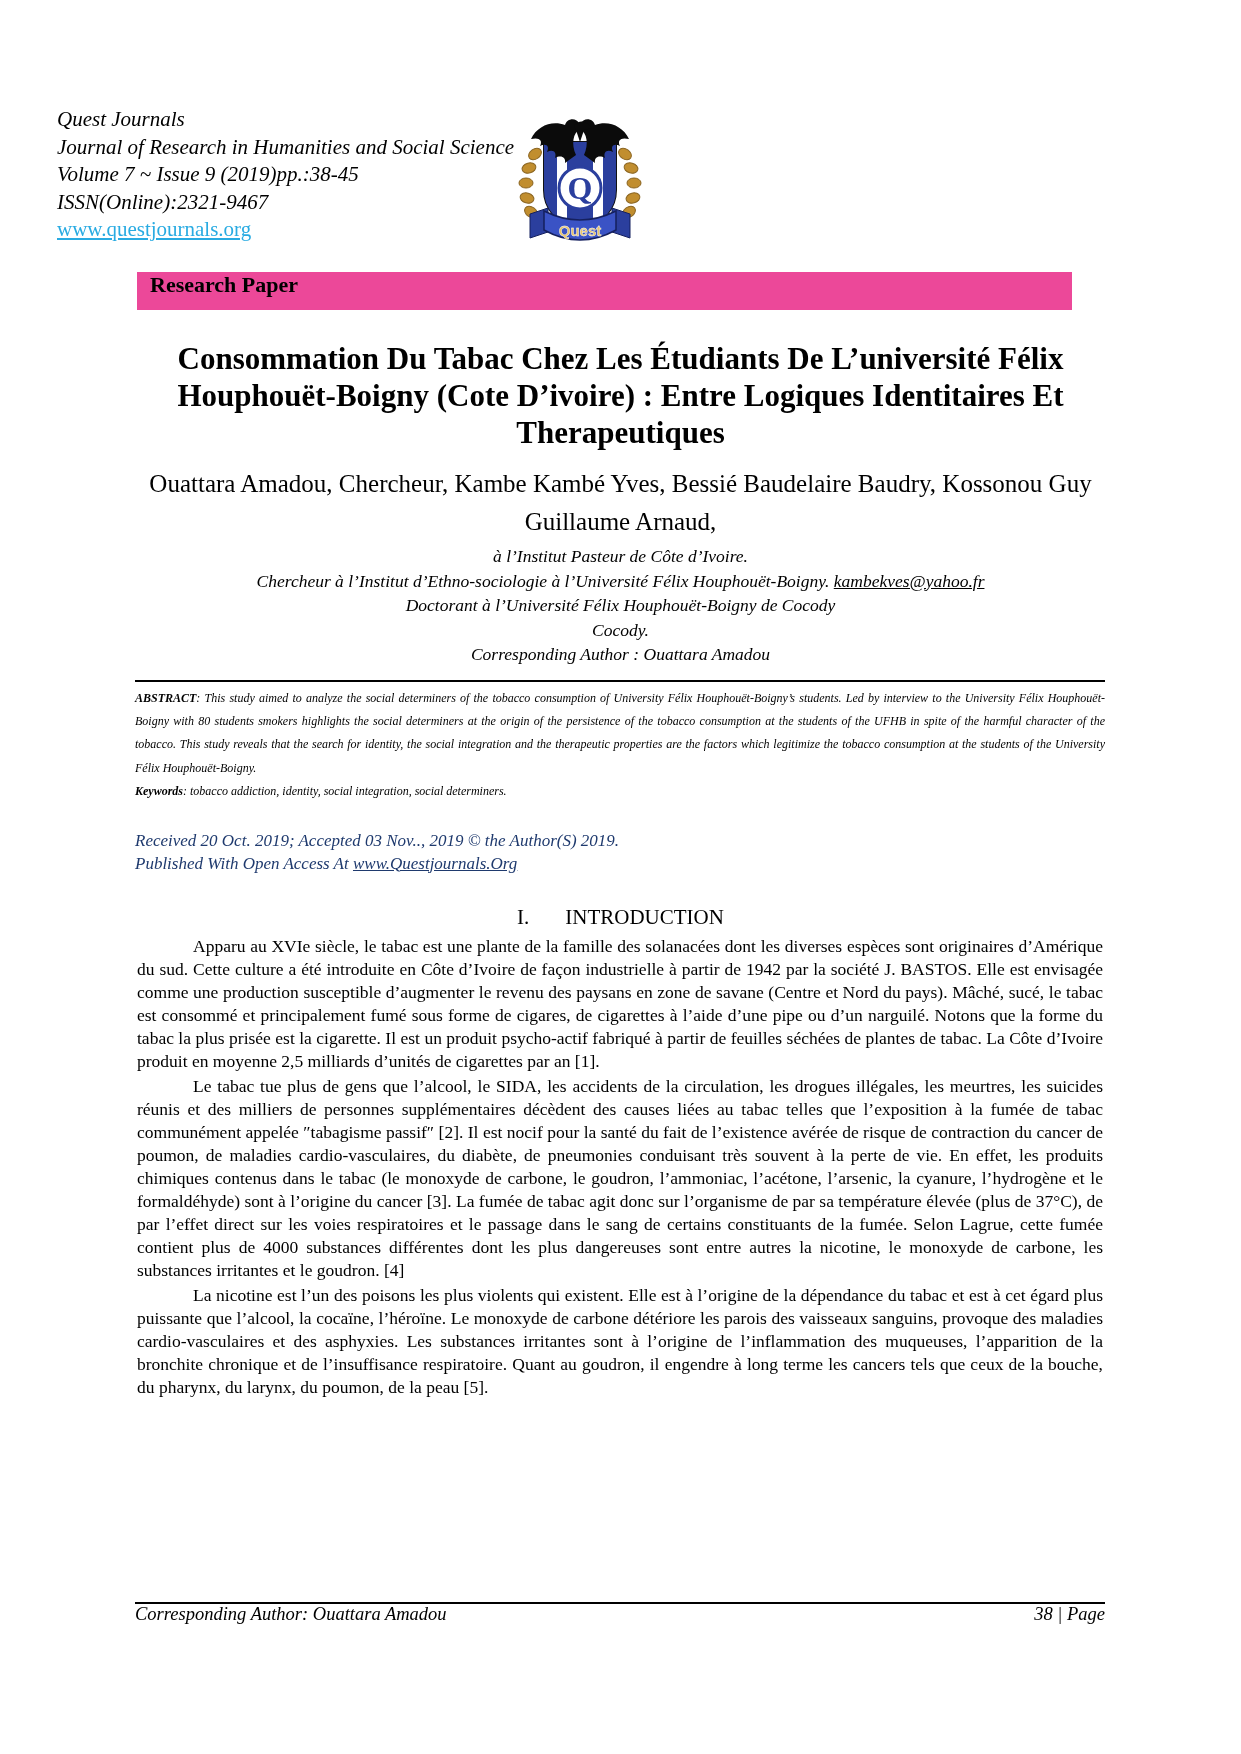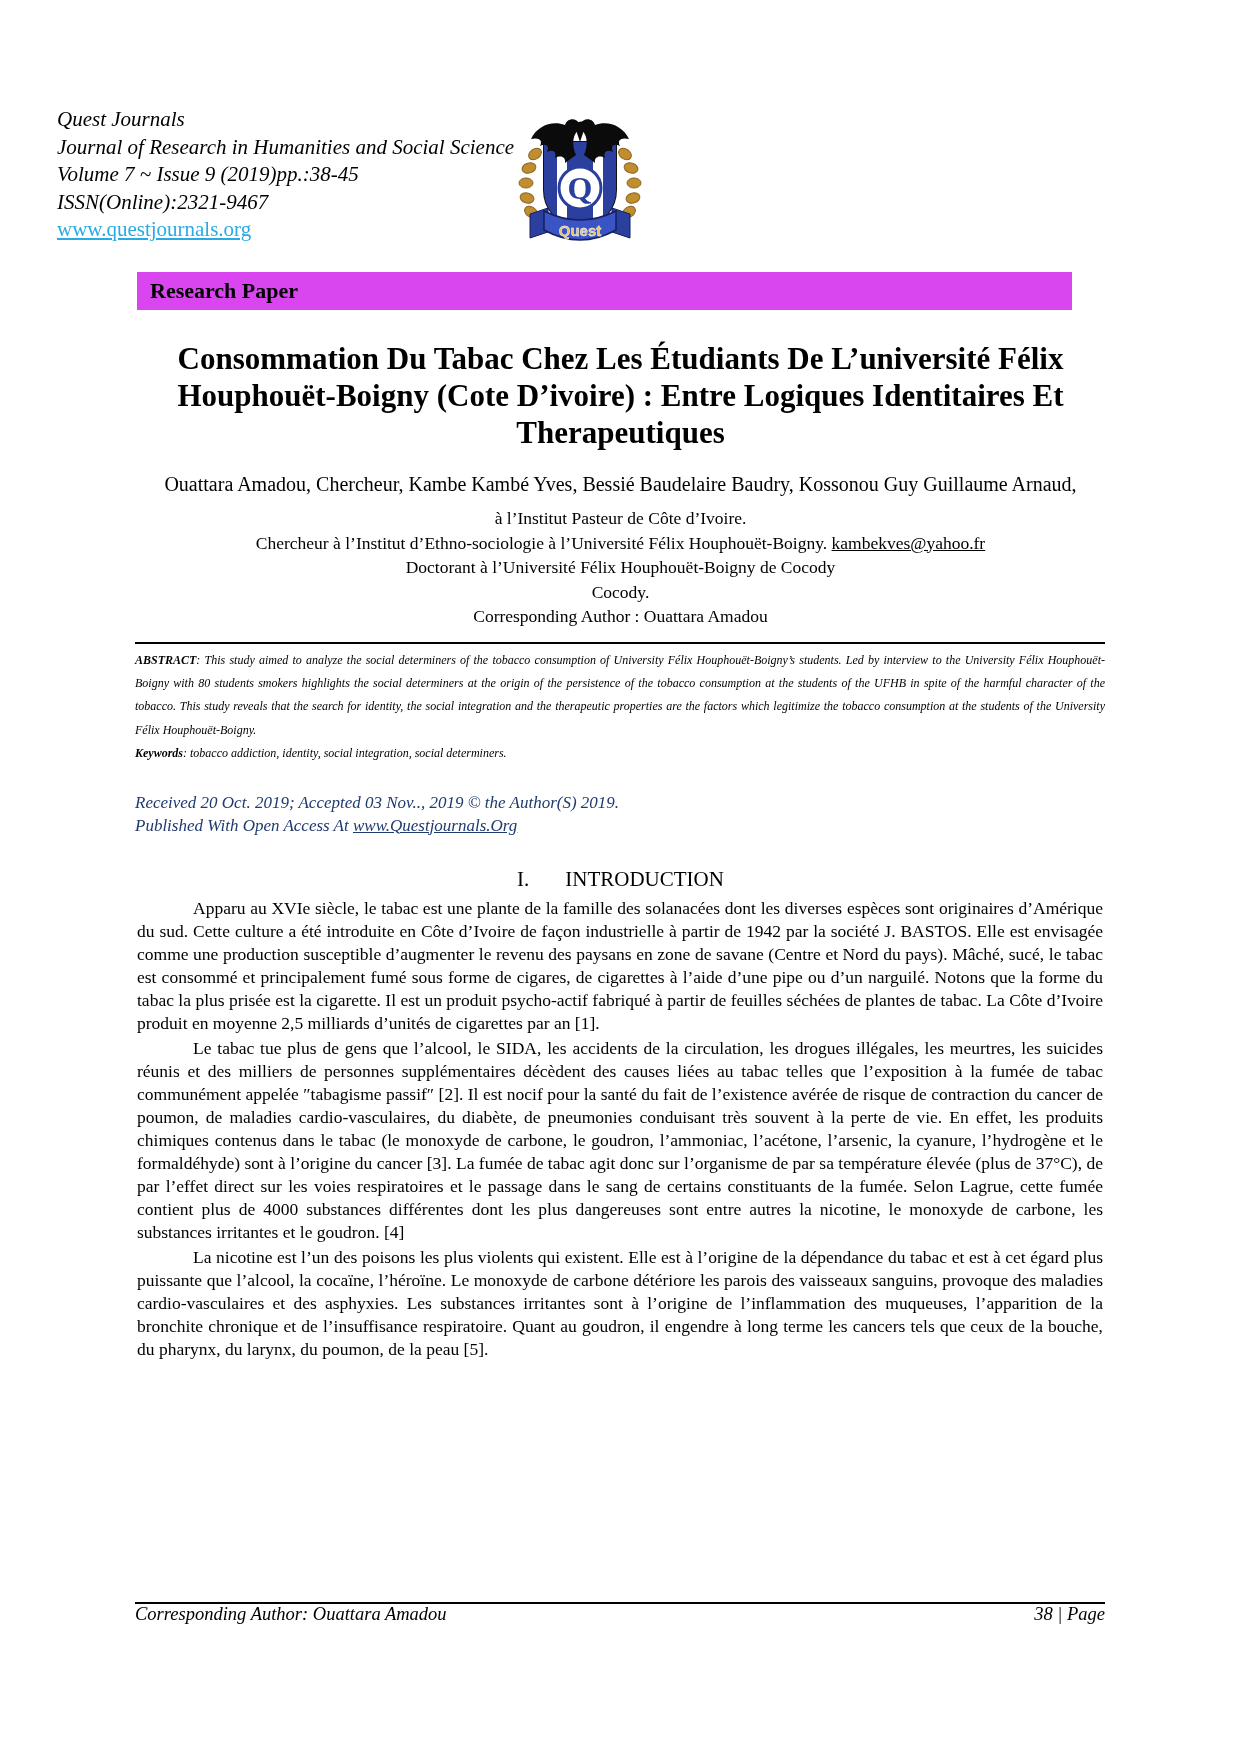--- a/index.html
+++ b/index.html
@@ -7,29 +7,29 @@
     position:relative; width:1241px; height:1754px; background:#ffffff;
     font-family:"Liberation Serif", serif; color:#000; overflow:hidden;
   }
   
   .header-row { display:flex; justify-content:flex-start; align-items:flex-start; padding:106px 135px 0 57px; }
   .journal-info { font-style:italic; font-size:21px; line-height:27.5px; }
   .journal-info .website-link { font-style:normal; color:#29ABE2; text-decoration:underline; }
   .logo-wrap { margin:2px 42px 0 0; width:132px; height:142px; flex:0 0 auto; }
 
   
-  .band { margin:22px 0 0 137px; width:935px; height:38px; background:#d946ef; display:flex; align-items:center; }
+  .band { margin:22px 0 0 137px; width:935px; height:38px; background:#ec4899; display:flex; align-items:flex-start; }
   .band-label { font-weight:bold; font-size:22px; padding-left:13px; color:#000; }
 
   
   .title { margin:30px auto 0; width:965px; text-align:center; font-weight:bold; font-size:31px; line-height:37px; }
-  .authors { margin:14px auto 0; width:1010px; text-align:center; font-size:20px; line-height:38px; }
+  .authors { margin:14px auto 0; width:1010px; text-align:center; font-size:25px; line-height:38px; }
 
   
-  .affiliations { margin:3px auto 0; width:1010px; text-align:center; font-size:17.5px; line-height:24.5px; }
+  .affiliations { margin:3px auto 0; width:1010px; text-align:center; font-style:italic; font-size:17.5px; line-height:24.5px; }
   .affiliations .email-link { color:#000; text-decoration:underline; }
 
   .rule { margin:13px 136px 0 135px; border-top:2px solid #000; }
 
   
   .abstract { margin:5px 136px 0 135px; text-align:justify; font-style:italic; font-size:12px; line-height:23.4px; }
   .abstract .lbl { font-weight:bold; }
 
   
   .received { margin:25px 136px 0 135px; font-style:italic; font-size:17px; line-height:23px; color:#1F3A6E; }

